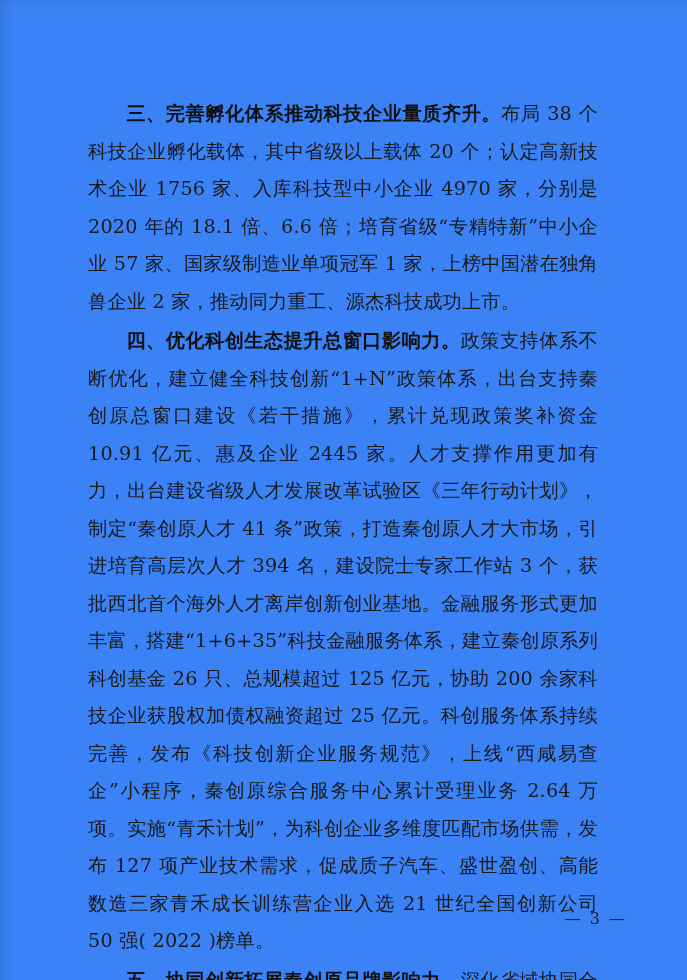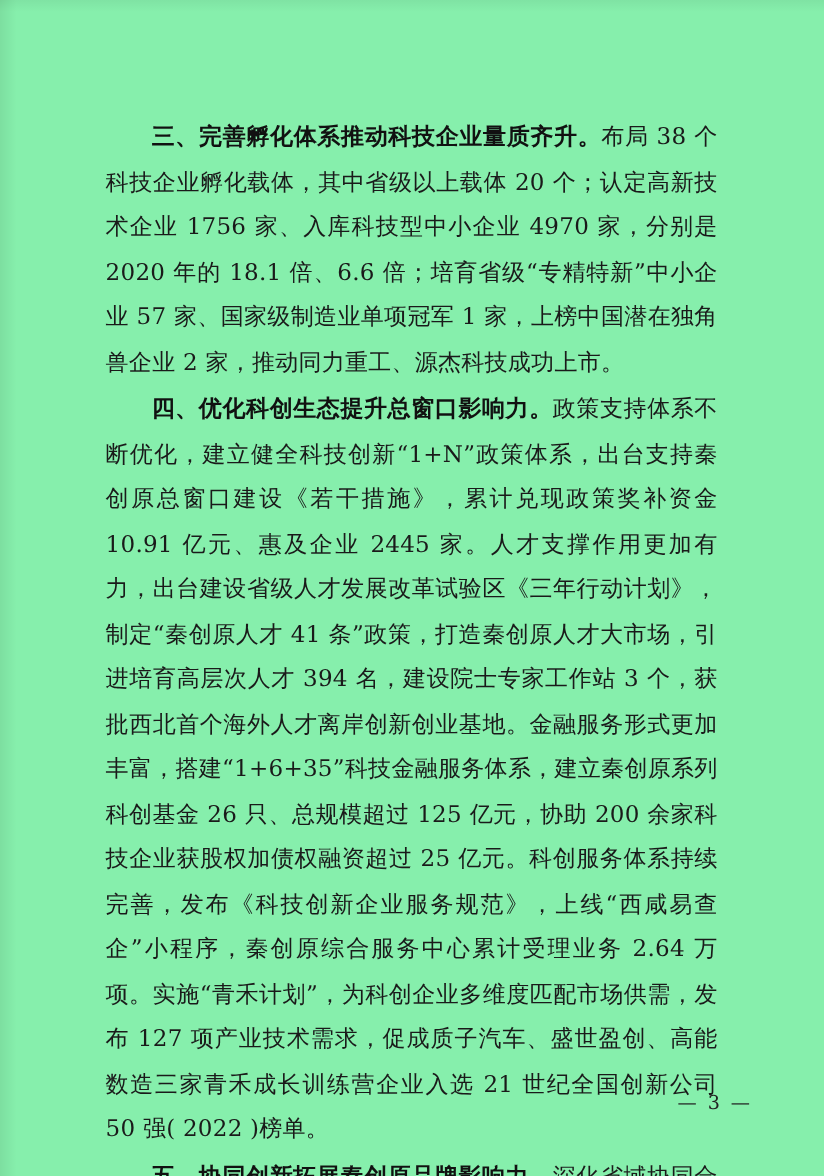--- a/index.html
+++ b/index.html
@@ -7,21 +7,21 @@
     padding: 0;
     background: #ffffff;
   }
   body {
     font-family: "DejaVu Serif", "Liberation Serif", serif;
   }
   .page {
     position: relative;
     width: 687px;
     height: 980px;
-    background: #86efac;
+    background: #3b82f6;
     overflow: hidden;
   }
   .page-inner {
     position: absolute;
     left: 88px;
     top: 95px;
     width: 510px;
   }
   .para {
     margin: 0 0 2px 0;

